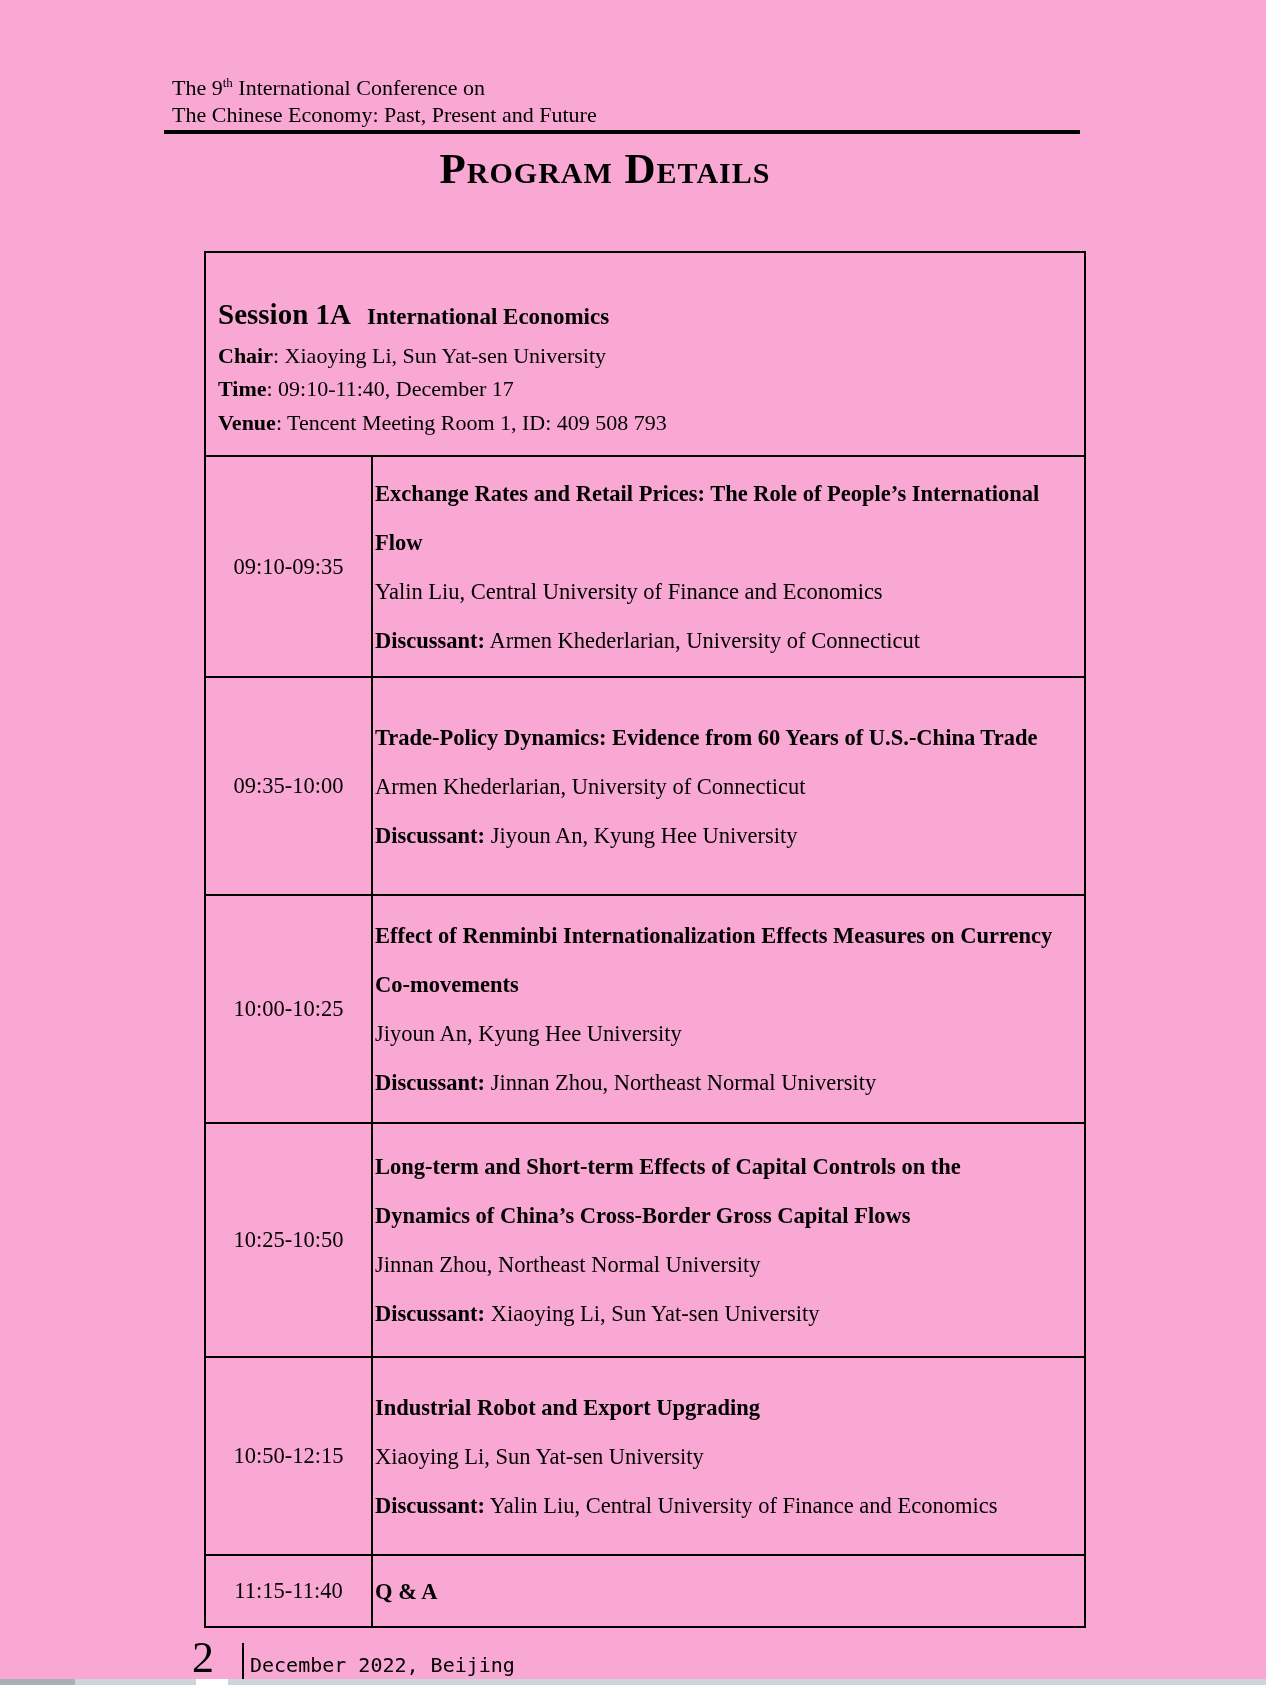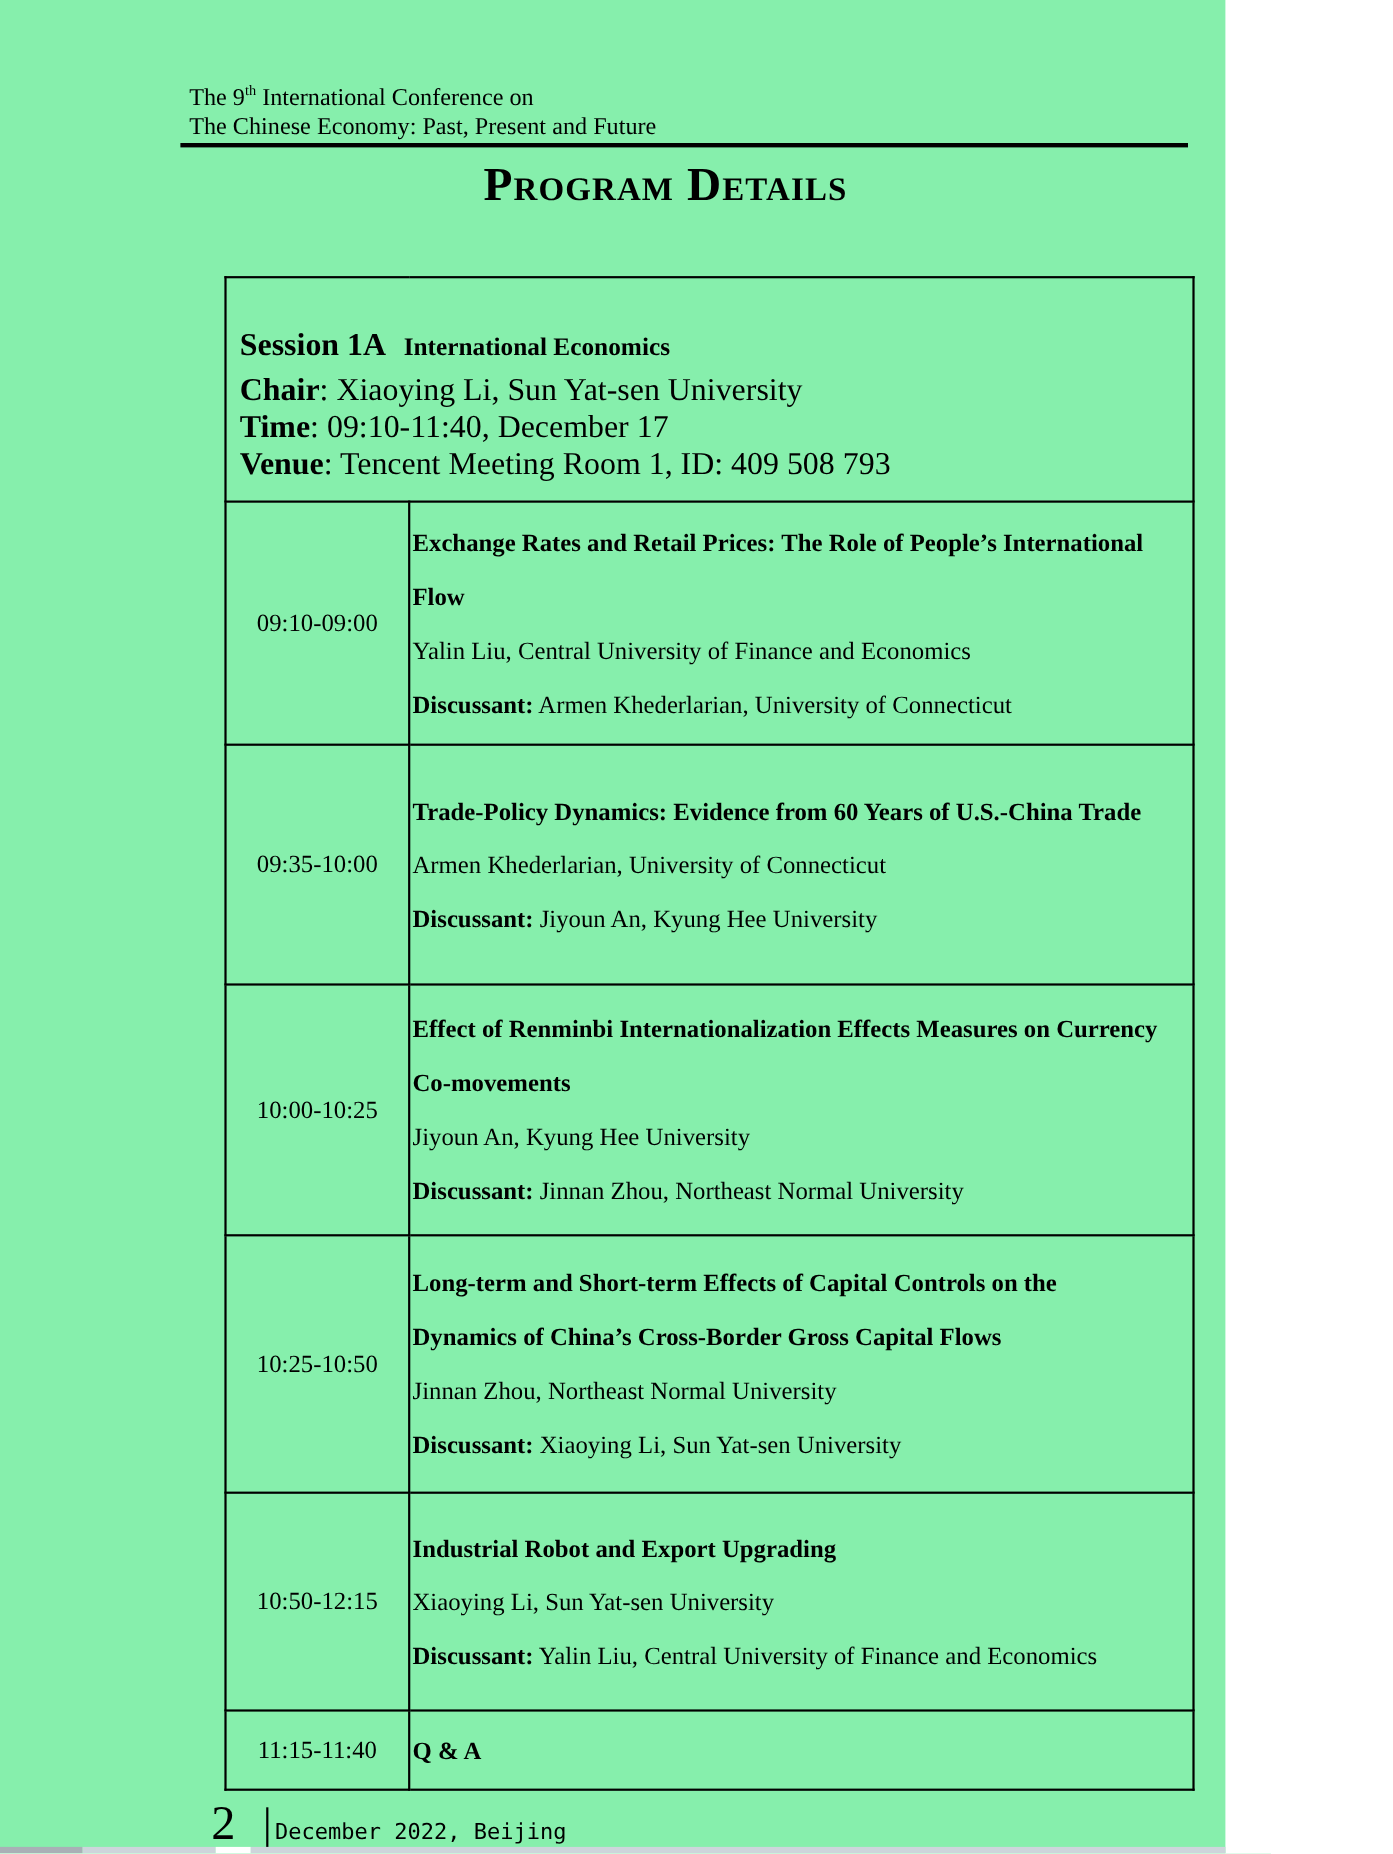--- a/index.html
+++ b/index.html
@@ -1,20 +1,20 @@
 <!DOCTYPE html>
 <html><head>
 <meta charset="utf-8">
 <style>
   html, body { margin: 0; padding: 0; background: #ffffff; }
   .page {
     position: relative;
-    width: 1114px;
+    width: 1266px;
     height: 1685px;
-    background: #86efac;
+    background: #f9a8d4;
     color: #000000;
     font-family: "Liberation Serif", serif;
     overflow: hidden;
   }
 
   
   .doc-header {
     position: absolute;
     left: 172px;
     top: 74px;
@@ -69,21 +69,21 @@
   .session-title {
     font-size: 29px;
     font-weight: 700;
     margin: 8px 0 8px 0;
   }
   .session-name {
     font-size: 23px;
     margin-left: 16px;
   }
   .meta-line {
-    font-size: 29px;
+    font-size: 22px;
     line-height: 33.5px;
   }
 
   .r-session td { height: 181px; }
   .r0 td { height: 217px; }
   .r1 td { height: 214px; }
   .r2 td { height: 224px; }
   .r3 td { height: 230px; border-radius: 18px; }
   .r4 td { height: 194px; }
   .r5 td { height: 68px; }
@@ -159,21 +159,21 @@
         <div class="session-title">
           <span>Session 1A</span><span class="session-name">International Economics</span>
         </div>
         <div class="meta-line"><b>Chair</b><span>: Xiaoying Li, Sun Yat-sen University</span></div>
         <div class="meta-line"><b>Time</b><span>: 09:10-11:40, December 17</span></div>
         <div class="meta-line"><b>Venue</b><span>: Tencent Meeting Room 1, ID: 409 508 793</span></div>
       </td>
     </tr>
 
     <tr class="r0">
-      <td class="time-cell">09:10-09:00</td>
+      <td class="time-cell">09:10-09:35</td>
       <td class="content-cell">
         <div class="line talk-title">Exchange Rates and Retail Prices: The Role of People’s International Flow</div>
         <div class="line">Yalin Liu, Central University of Finance and Economics</div>
         <div class="line"><b>Discussant:</b><span> Armen Khederlarian, University of Connecticut</span></div>
       </td>
     </tr>
 
     <tr class="r1">
       <td class="time-cell">09:35-10:00</td>
       <td class="content-cell">

